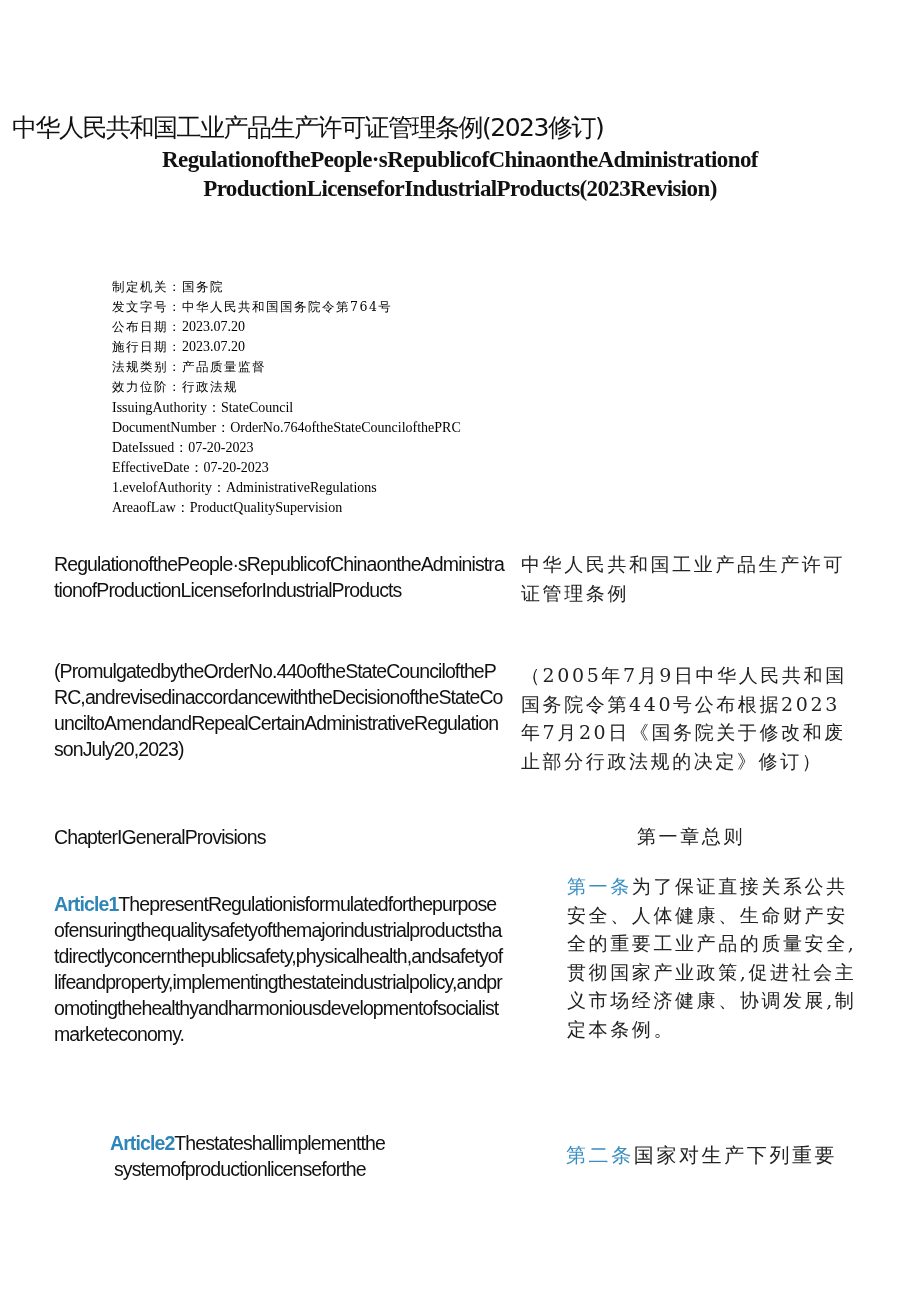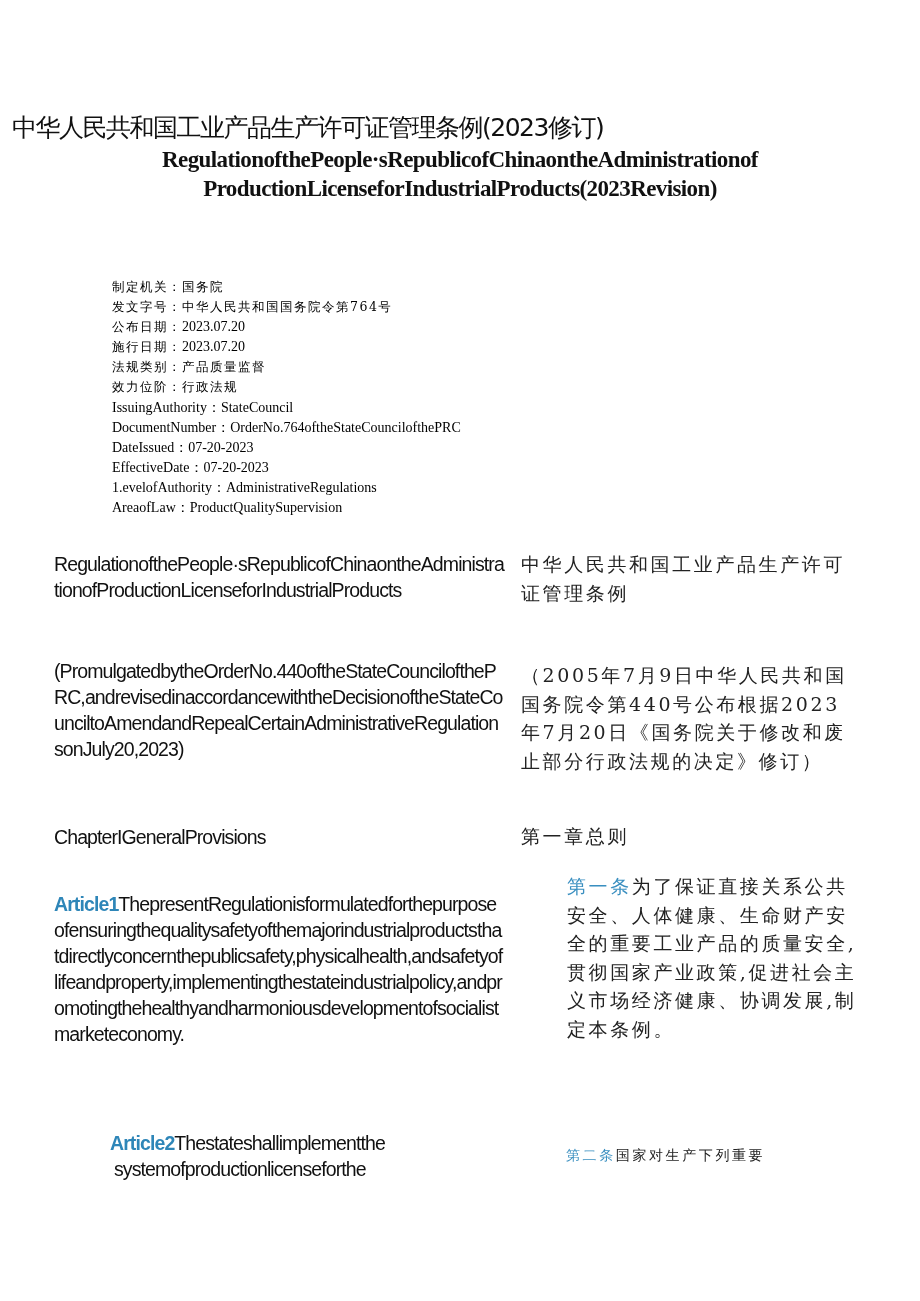--- a/index.html
+++ b/index.html
@@ -60,28 +60,28 @@
   <div class="row en"><span>AreaofLaw：</span><span>ProductQualitySupervision</span></div>
 </div>
 
 <div class="abs en-block" style="top:543px;margin-top:8px;">RegulationofthePeople·sRepublicofChinaontheAdministrationofProductionLicenseforIndustrialProducts</div>
 <div class="abs cn-block" style="top:550px;">中华人民共和国工业产品生产许可证管理条例</div>
 
 <div class="abs en-block" style="top:658px;">(PromulgatedbytheOrderNo.440oftheStateCouncilofthePRC,andrevisedinaccordancewiththeDecisionoftheStateCounciltoAmendandRepealCertainAdministrativeRegulationsonJuly20,2023)</div>
 <div class="abs cn-block" style="top:661px;">（2005年7月9日中华人民共和国国务院令第440号公布根据2023年7月20日《国务院关于修改和废止部分行政法规的决定》修订）</div>
 
 <div class="abs en-block" style="top:824px;">ChapterIGeneralProvisions</div>
-<div class="abs cn-block" style="top:822px;">第一章总则</div>
+<div class="abs cn-block" style="top:822px;text-align:center;">第一章总则</div>
 
 <div class="abs en-block" style="top:891px;">
   <span class="art-label">Article1</span><span>ThepresentRegulationisformulatedforthepurposeofensuringthequalitysafetyofthemajorindustrialproductsthatdirectlyconcernthepublicsafety,physicalhealth,andsafetyoflifeandproperty,implementingthestateindustrialpolicy,andpromotingthehealthyandharmoniousdevelopmentofsocialistmarketeconomy.</span>
 </div>
 <div class="abs cn-block indent" style="top:872px; width:294px;">
   <span class="art-label-cn">第一条</span><span>为了保证直接关系公共安全、人体健康、生命财产安全的重要工业产品的质量安全,贯彻国家产业政策,促进社会主义市场经济健康、协调发展,制定本条例。</span>
 </div>
 
 <div class="abs" style="left:110px; top:1130px; font-family:'Liberation Sans',sans-serif; font-size:19.5px; line-height:26px; letter-spacing:-0.9px; color:#111;">
   <div><span class="art-label">Article2</span><span>Thestateshallimplementthe</span></div>
   <div style="padding-left:4px;">systemofproductionlicenseforthe</div>
 </div>
-<div class="abs" style="left:566px; top:1141px; font-family:'DejaVu Serif',serif; font-size:14px; line-height:28px; letter-spacing:2.6px; color:#222; white-space:nowrap;">
+<div class="abs" style="left:566px; top:1141px; font-family:'DejaVu Serif',serif; font-size:20px; line-height:28px; letter-spacing:2.6px; color:#222; white-space:nowrap;">
   <span class="art-label-cn">第二条</span><span>国家对生产下列重要</span>
 </div>
 
 </body></html>

